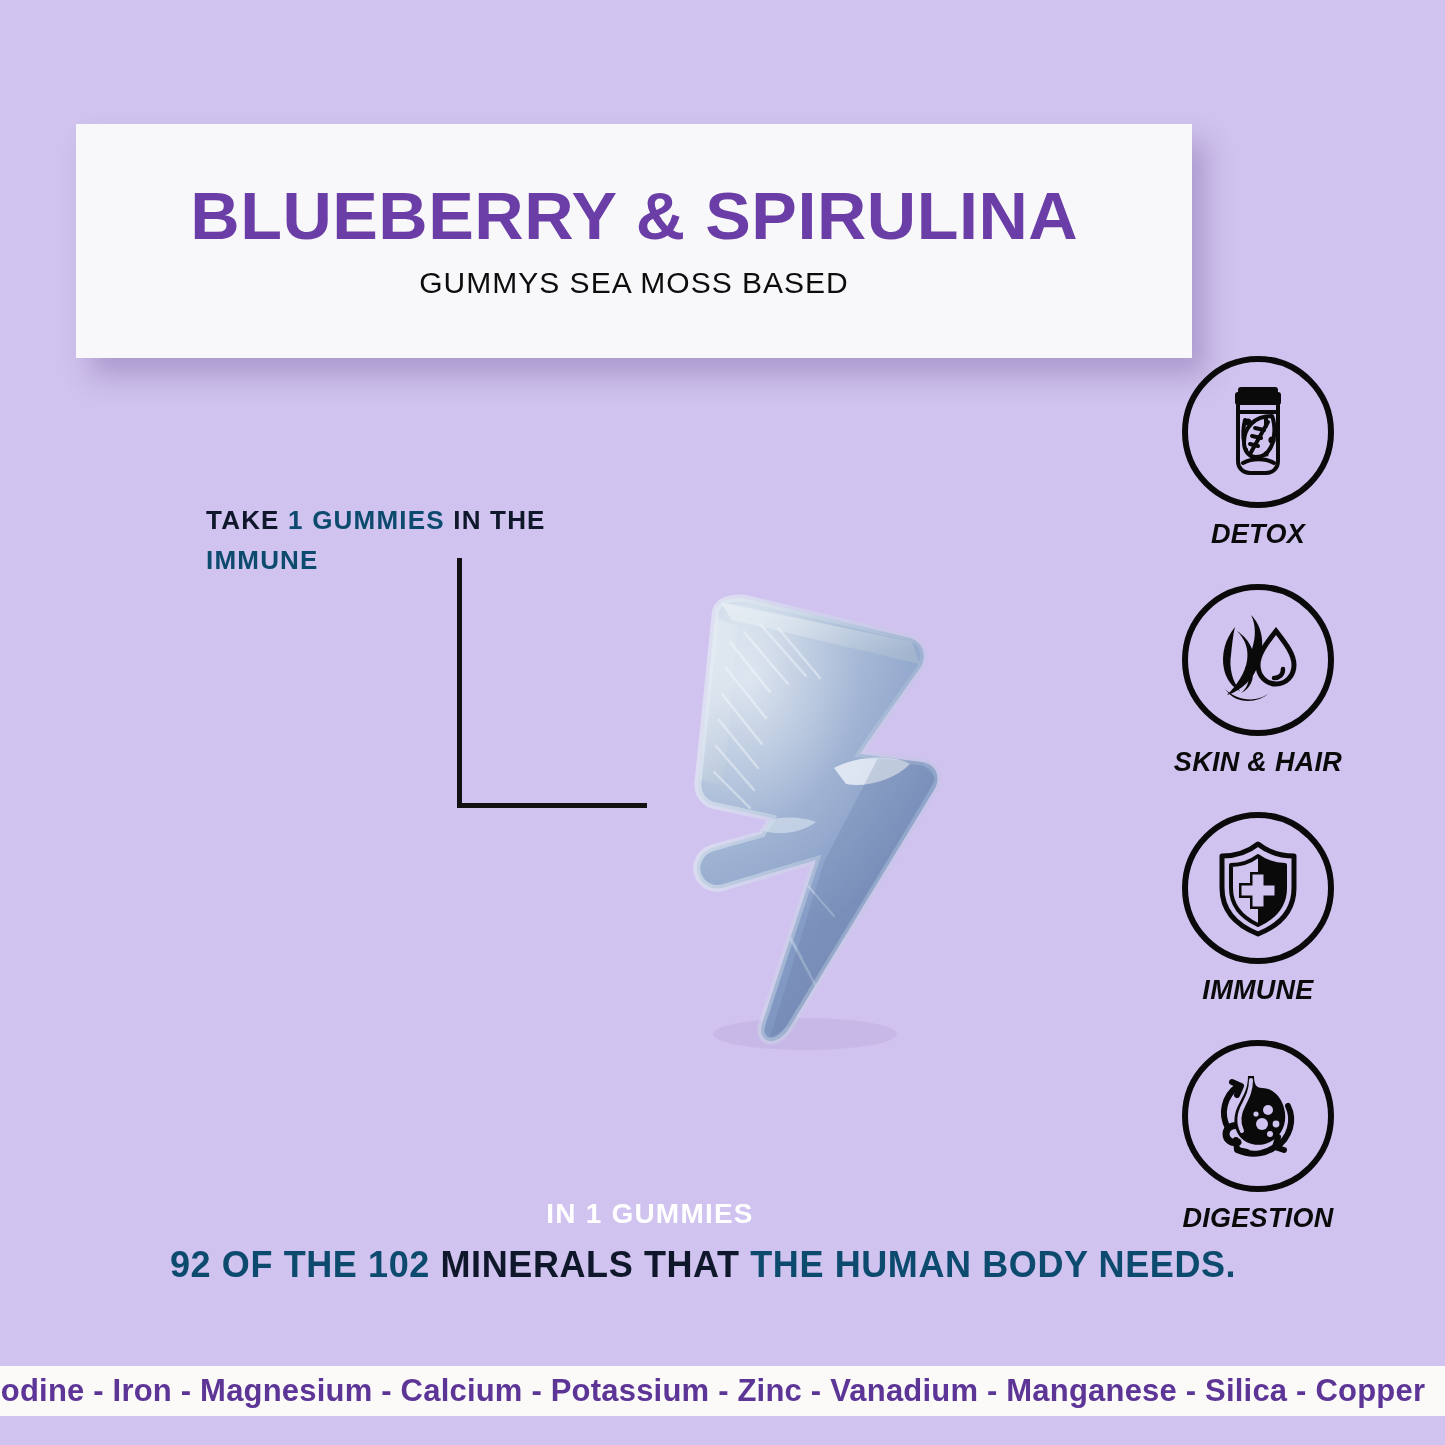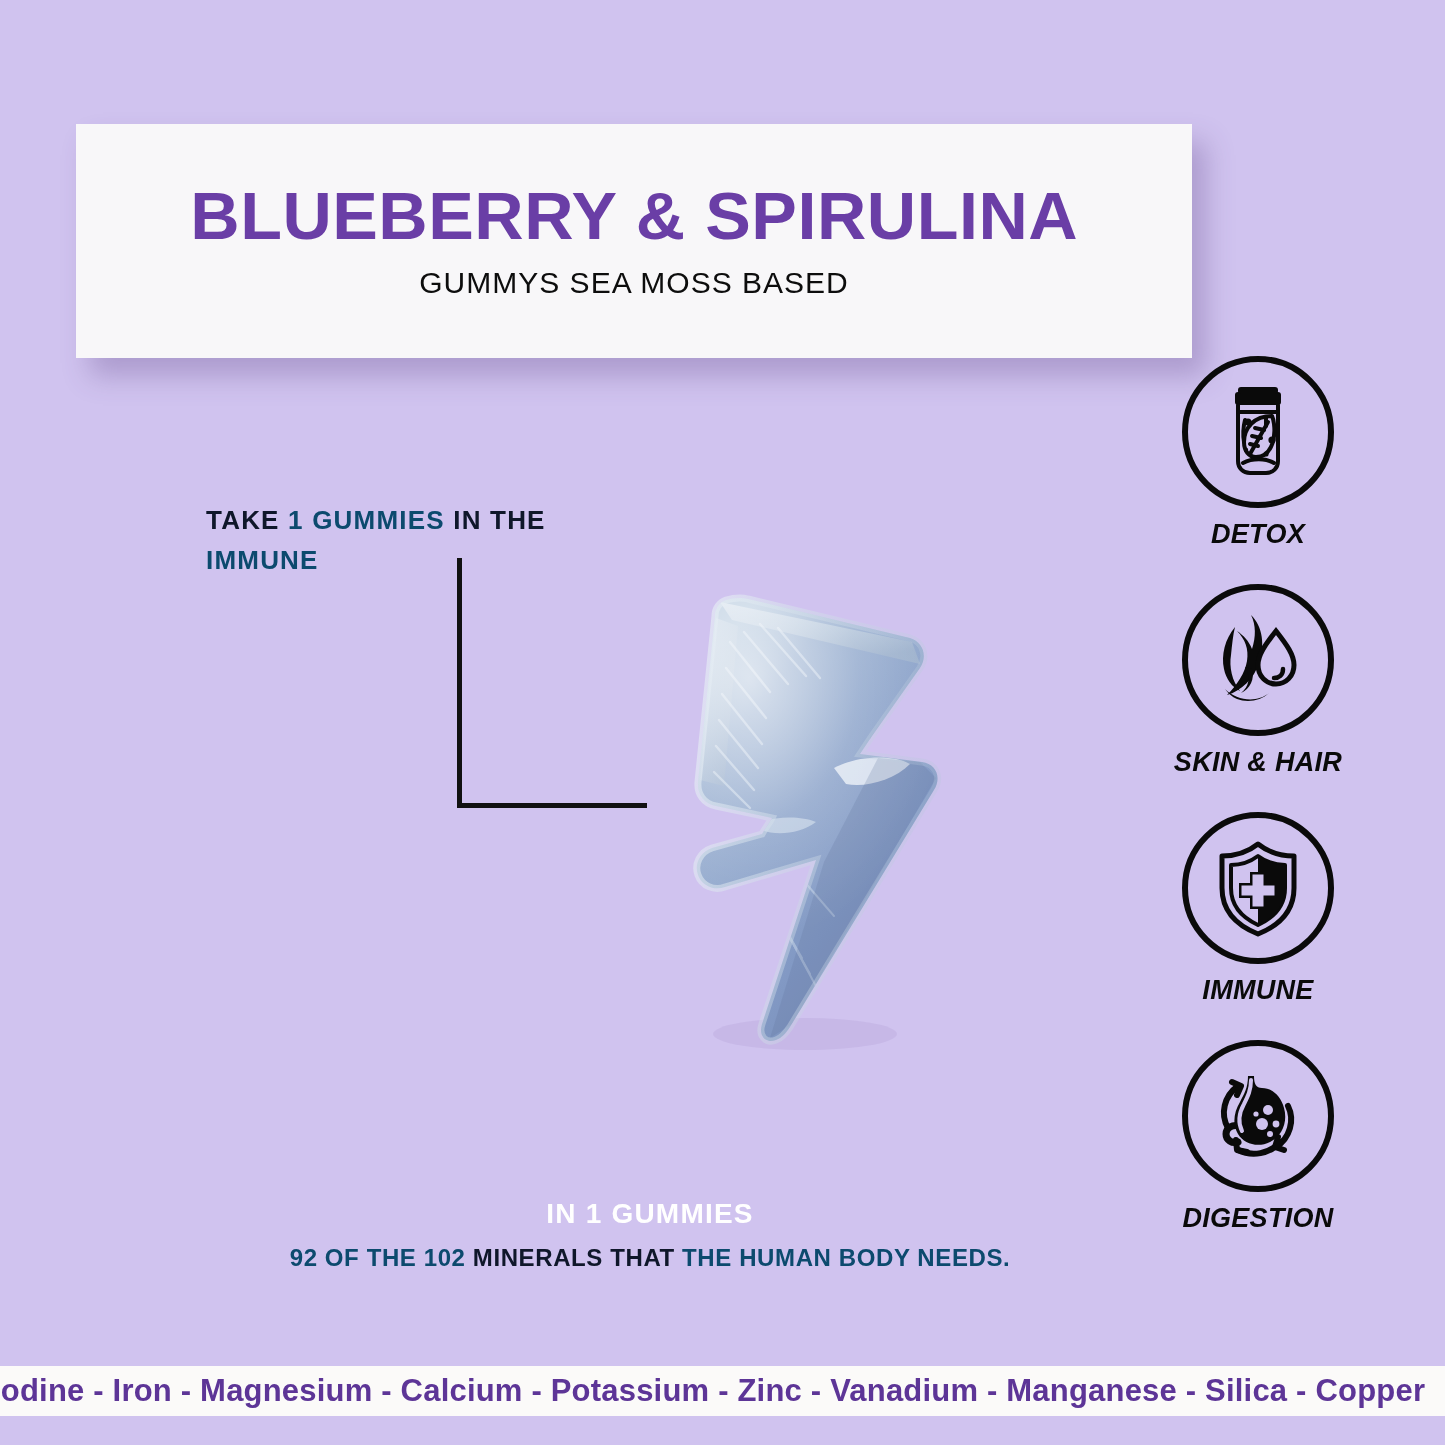--- a/index.html
+++ b/index.html
@@ -108,21 +108,21 @@
     text-align: center;
   }
   .info-line1 {
     font-size: 28px;
     font-weight: 700;
     letter-spacing: 1.2px;
     color: #ffffff;
     margin-bottom: 14px;
   }
   .info-line2 {
-    font-size: 24px;
+    font-size: 36px;
     font-weight: 700;
     letter-spacing: 0.6px;
     white-space: nowrap;
   }
 
   
   .benefits {
     position: absolute;
     left: 1163px;
     top: 356px;

